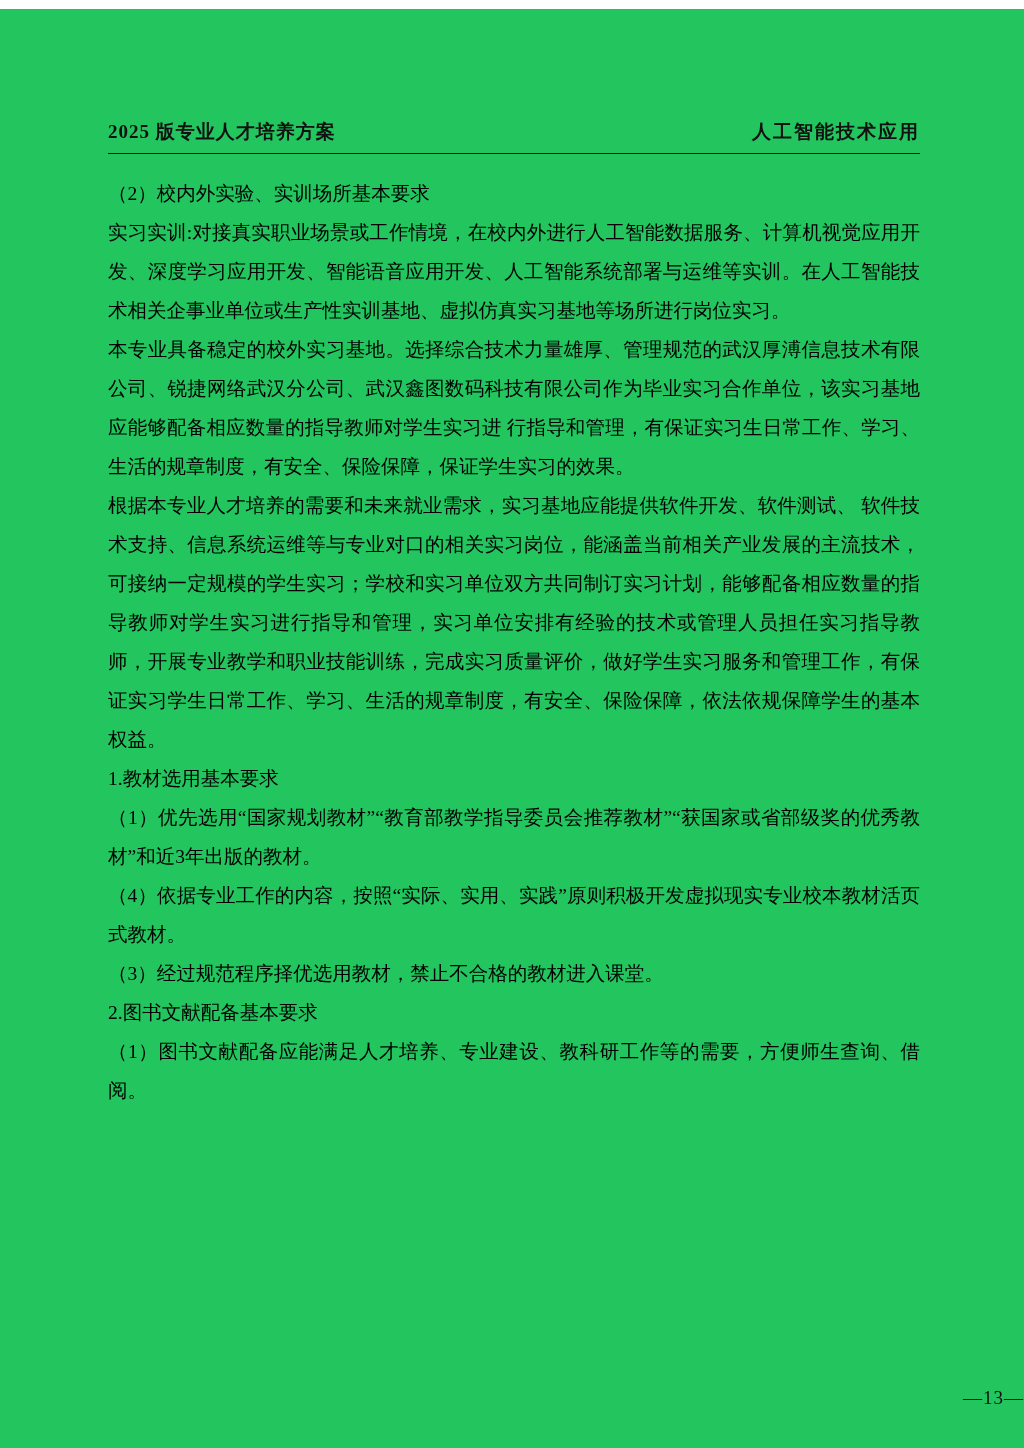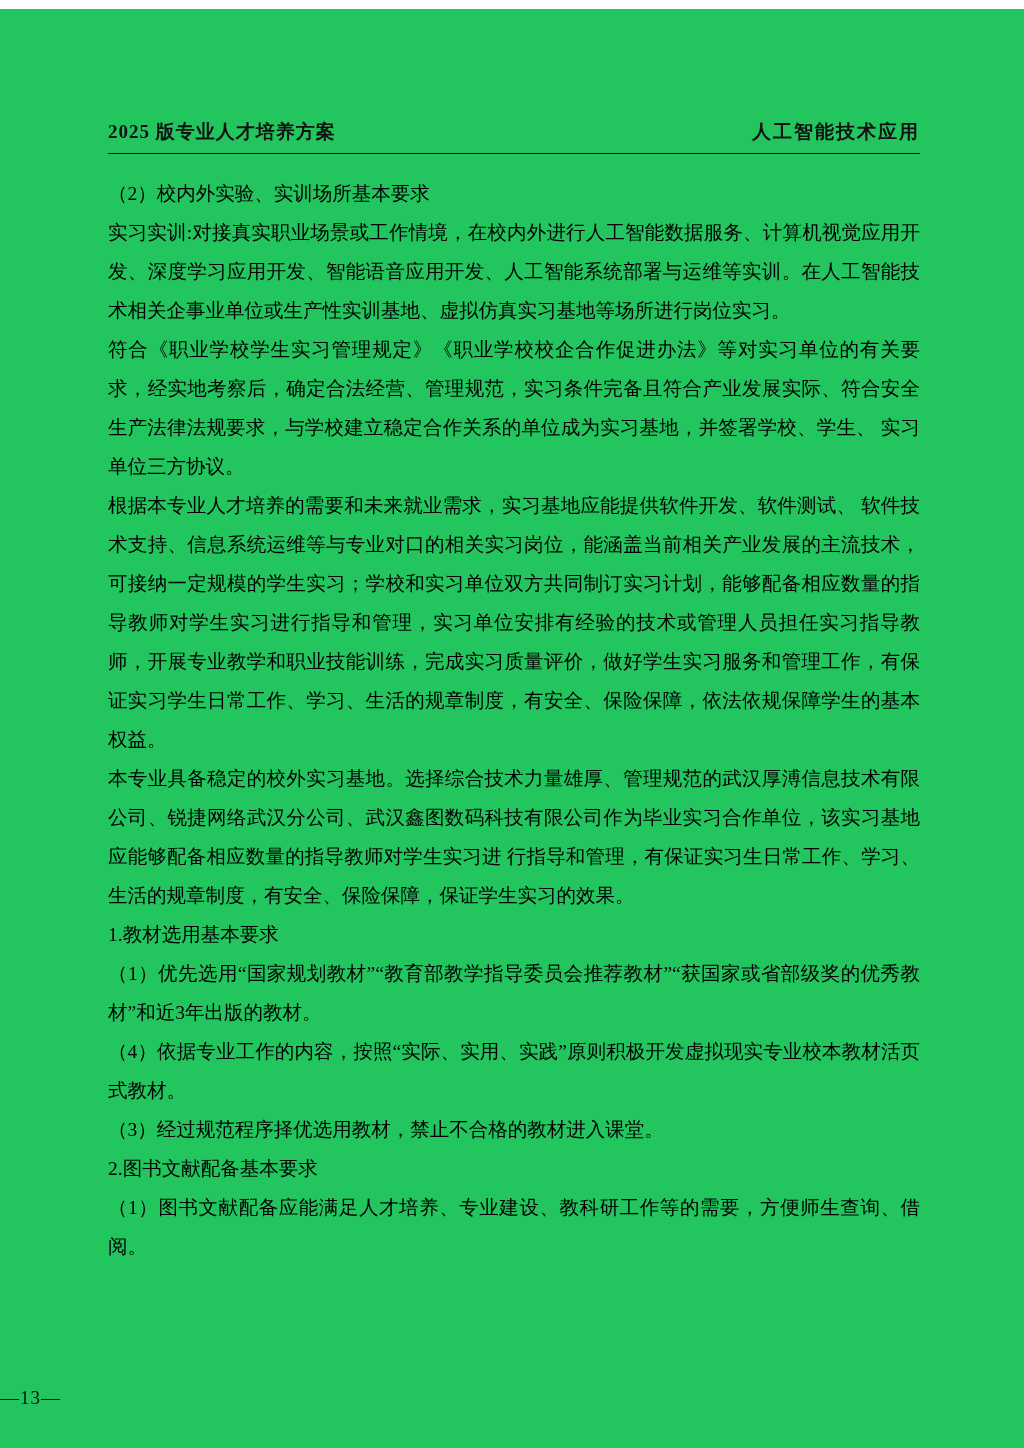--- a/index.html
+++ b/index.html
@@ -68,44 +68,43 @@
   }
   .p-none {
     text-indent: 0;
   }
   
   .pagenum {
     position: absolute;
     left: 0;
     right: 0;
     bottom: 48px;
-    text-align: left;
+    text-align: right;
     font-size: 19px;
     letter-spacing: 1px;
     color: #111;
   }
 </style>
 </head>
 <body>
 
 <div class="page">
   <div class="page-inner">
 
     <div class="runhead">
       <span class="left">2025 版专业人才培养方案</span>
       <span class="right">人工智能技术应用</span>
     </div>
     <div class="rule"></div>
 
     <div class="body">
       <p class="p-indent">（2）校内外实验、实训场所基本要求</p>
       <p class="p-indent">实习实训:对接真实职业场景或工作情境，在校内外进行人工智能数据服务、计算机视觉应用开发、深度学习应用开发、智能语音应用开发、人工智能系统部署与运维等实训。在人工智能技术相关企事业单位或生产性实训基地、虚拟仿真实习基地等场所进行岗位实习。</p>
-      <p class="p-indent">符合《职业学校学生实习管理规定》《职业学校校企合作促进办法》等对实习单位的有关要求，经实地考察后，确定合法经营、管理规范，实习条件完备且符合产业发展实际、符合安全生产法律法规要求，与学校建立稳定合作关系的单位成为实习基地，并签署学校、学生、 实习单位三方协议。</p>
+      <p class="p-indent">本专业具备稳定的校外实习基地。选择综合技术力量雄厚、管理规范的武汉厚溥信息技术有限公司、锐捷网络武汉分公司、武汉鑫图数码科技有限公司作为毕业实习合作单位，该实习基地应能够配备相应数量的指导教师对学生实习进 行指导和管理，有保证实习生日常工作、学习、生活的规章制度，有安全、保险保障，保证学生实习的效果。</p>
       <p class="p-indent">根据本专业人才培养的需要和未来就业需求，实习基地应能提供软件开发、软件测试、 软件技术支持、信息系统运维等与专业对口的相关实习岗位，能涵盖当前相关产业发展的主流技术，可接纳一定规模的学生实习；学校和实习单位双方共同制订实习计划，能够配备相应数量的指导教师对学生实习进行指导和管理，实习单位安排有经验的技术或管理人员担任实习指导教师，开展专业教学和职业技能训练，完成实习质量评价，做好学生实习服务和管理工作，有保证实习学生日常工作、学习、生活的规章制度，有安全、保险保障，依法依规保障学生的基本权益。</p>
-      <p class="p-indent">本专业具备稳定的校外实习基地。选择综合技术力量雄厚、管理规范的武汉厚溥信息技术有限公司、锐捷网络武汉分公司、武汉鑫图数码科技有限公司作为毕业实习合作单位，该实习基地应能够配备相应数量的指导教师对学生实习进 行指导和管理，有保证实习生日常工作、学习、生活的规章制度，有安全、保险保障，保证学生实习的效果。</p>
       <p class="p-indent">1.教材选用基本要求</p>
       <p class="p-indent">（1）优先选用“国家规划教材”“教育部教学指导委员会推荐教材”“获国家或省部级奖的优秀教材”和近3年出版的教材。</p>
       <p class="p-indent">（4）依据专业工作的内容，按照“实际、实用、实践”原则积极开发虚拟现实专业校本教材活页式教材。</p>
       <p class="p-indent">（3）经过规范程序择优选用教材，禁止不合格的教材进入课堂。</p>
       <p class="p-indent">2.图书文献配备基本要求</p>
       <p class="p-indent">（1）图书文献配备应能满足人才培养、专业建设、教科研工作等的需要，方便师生查询、借阅。</p>
 
     </div>
 
   </div>

